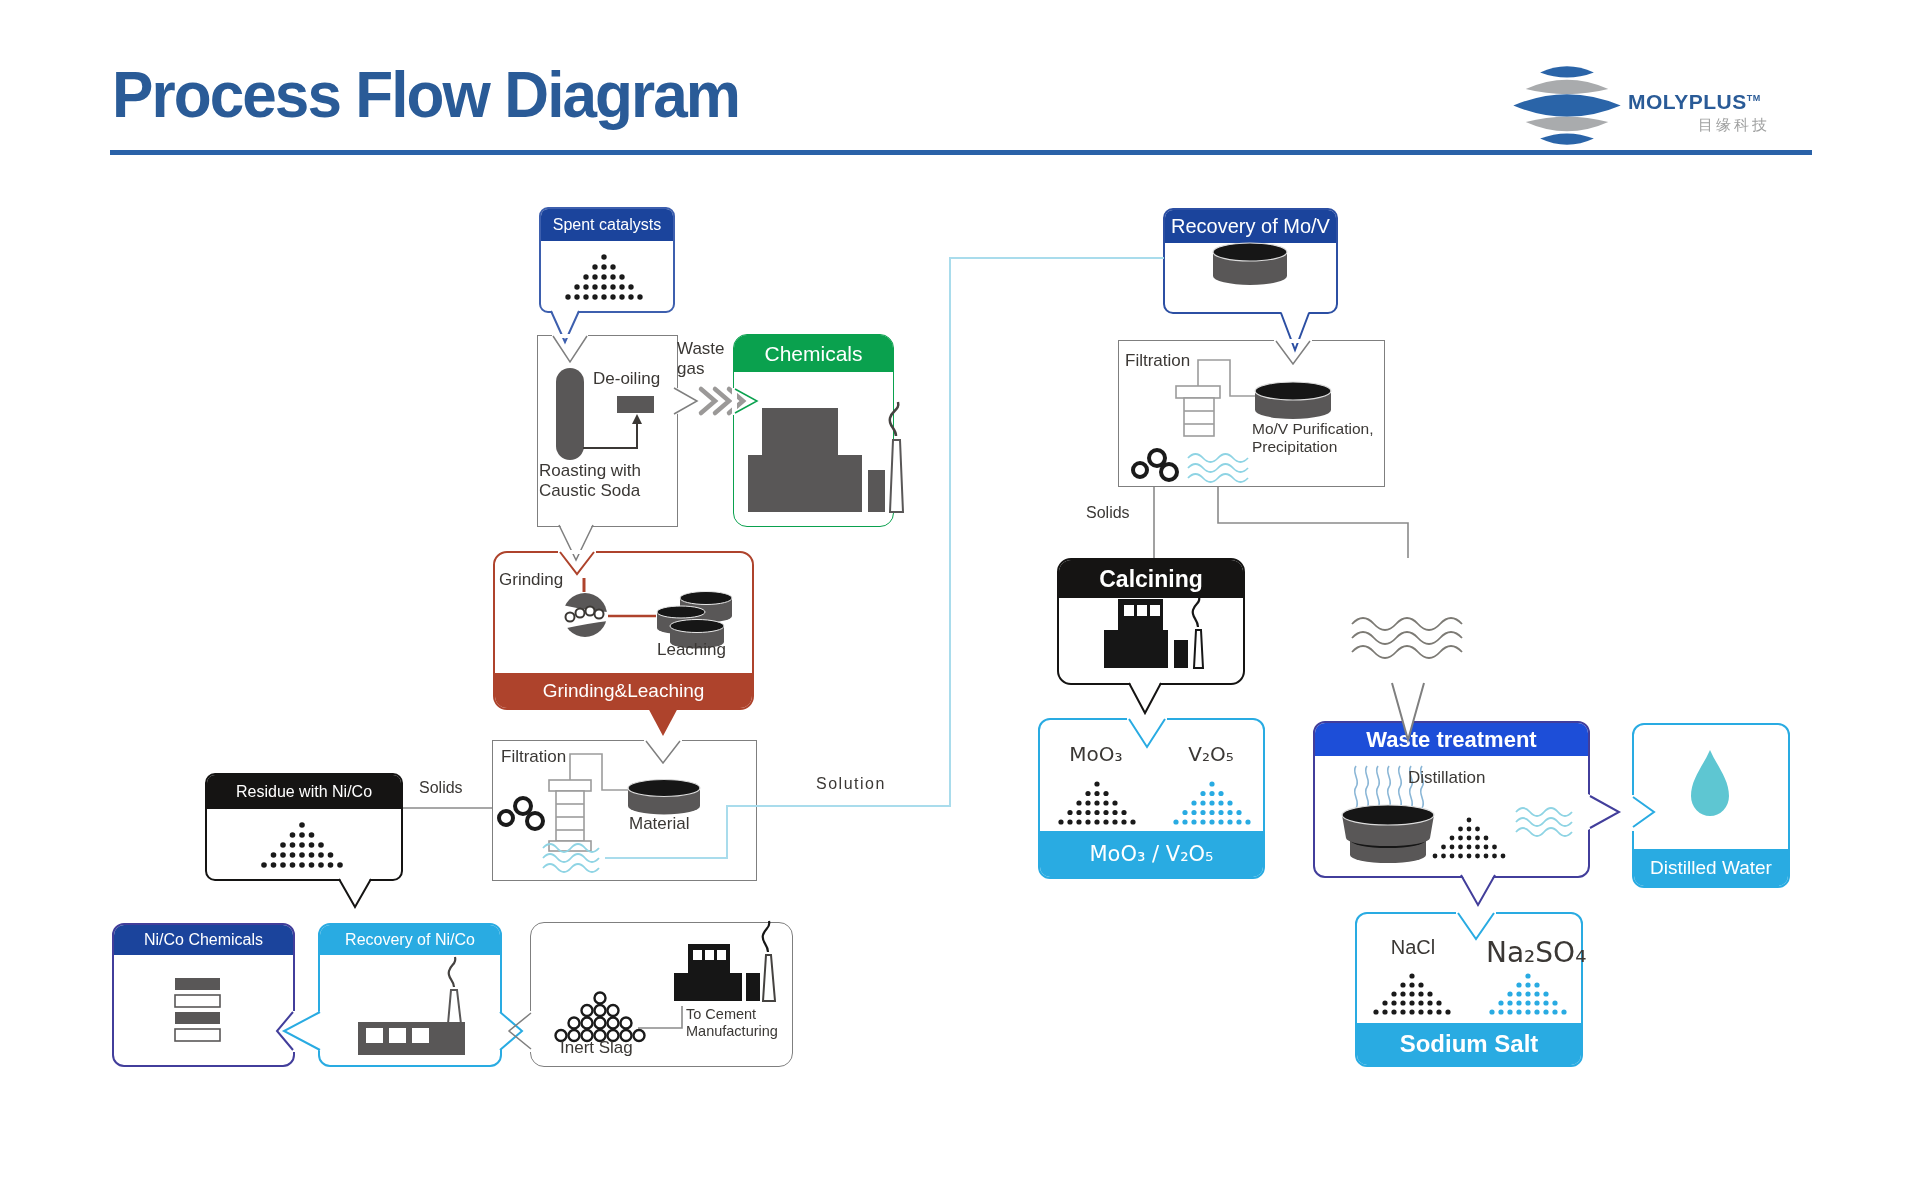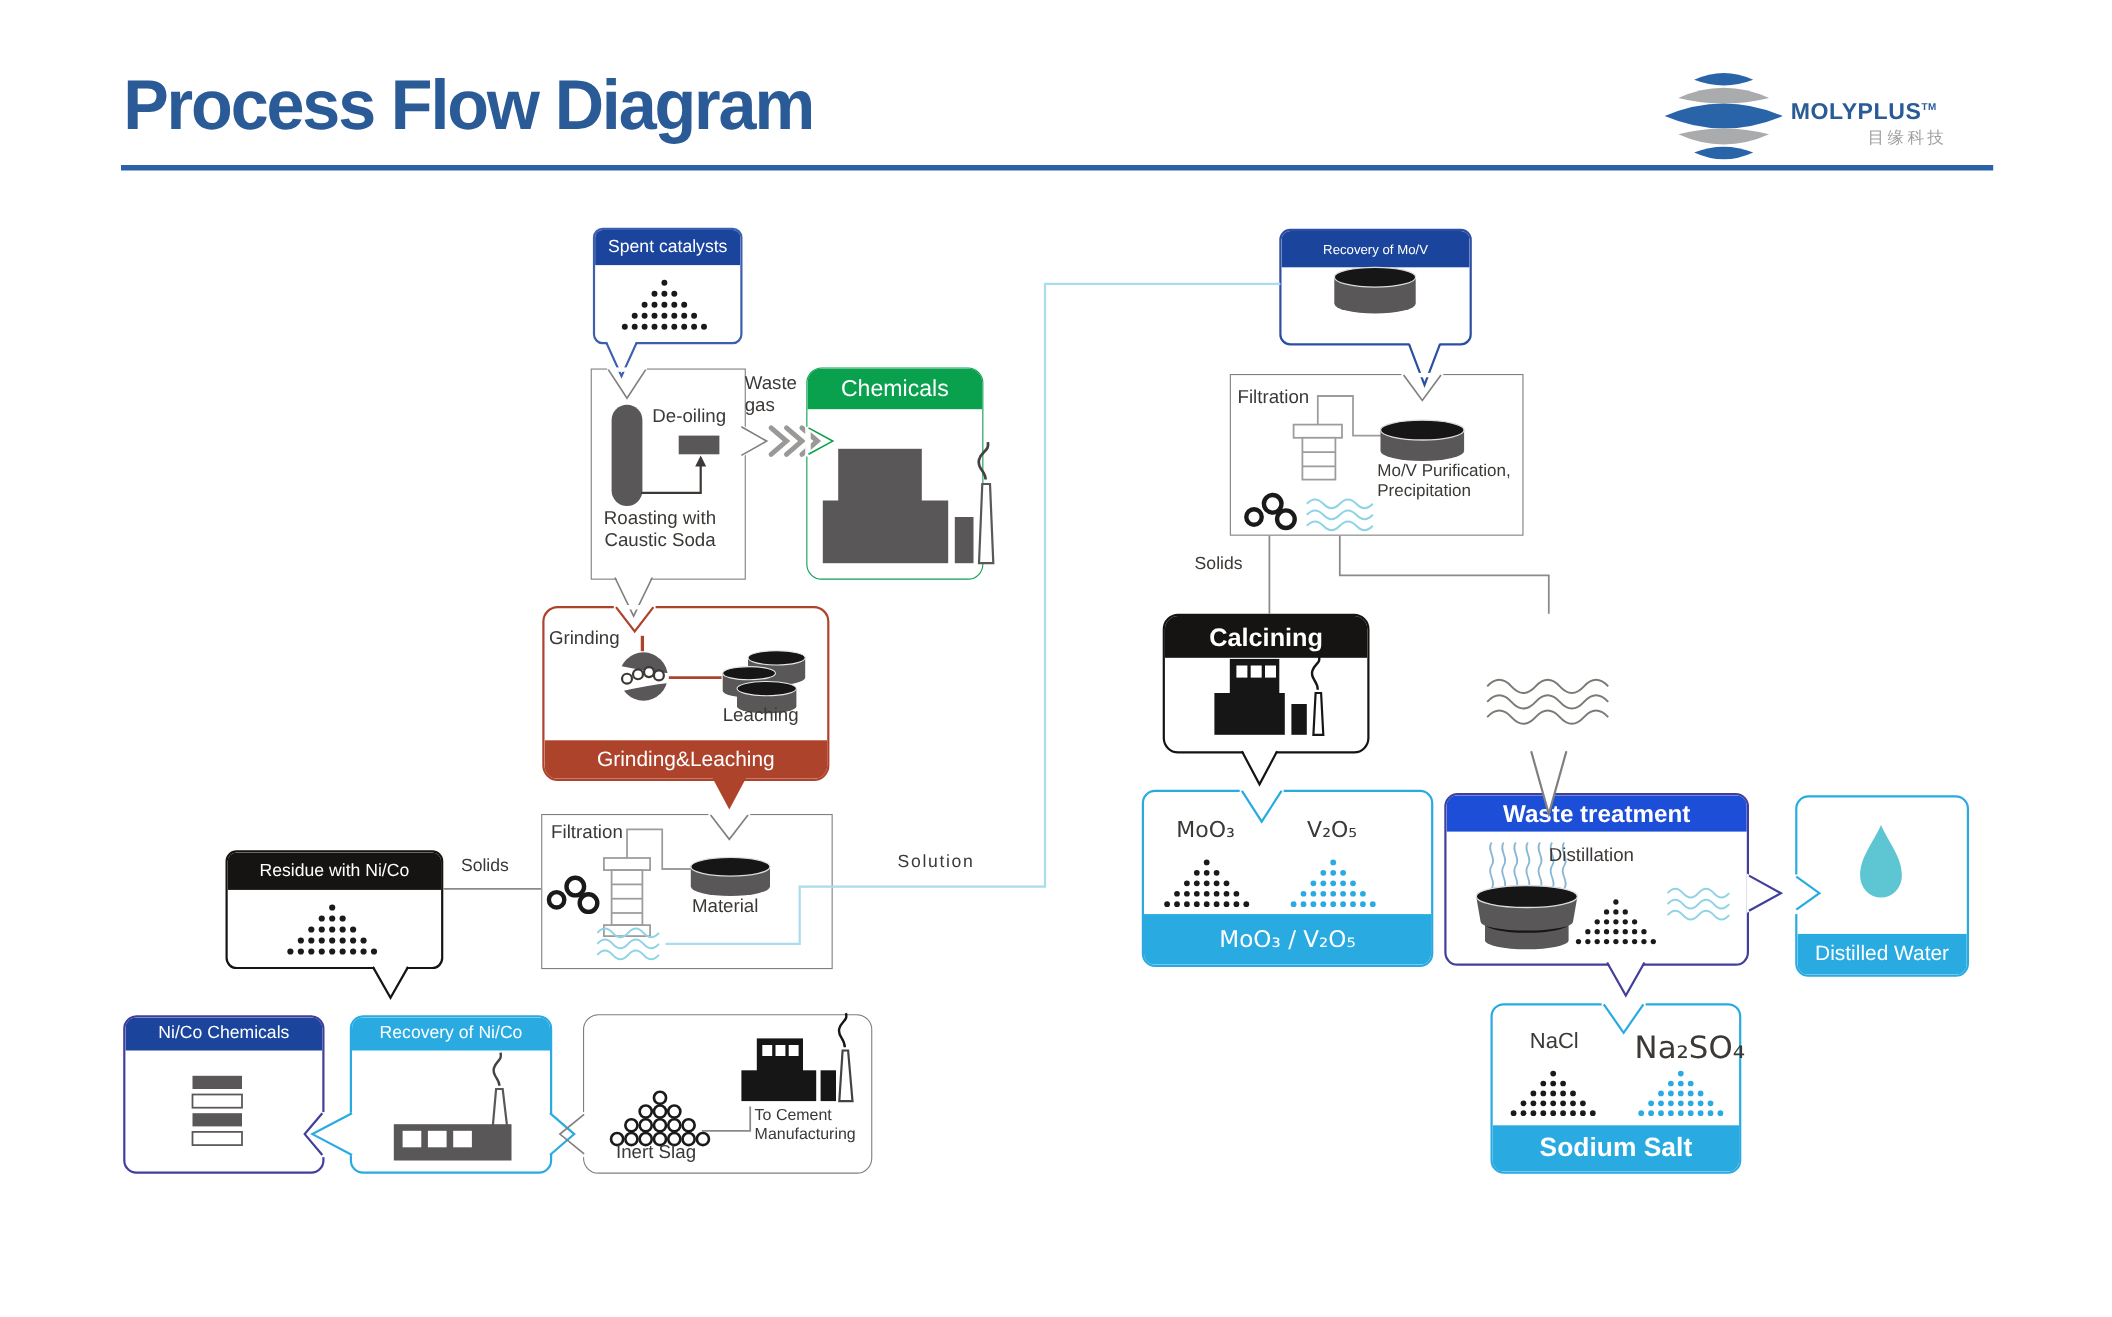--- a/index.html
+++ b/index.html
@@ -68,52 +68,52 @@
     <div class="hd" style="height:30px;background:#1b449c;font-size:16px;">Ni/Co Chemicals</div>
   </div>
 
   <div class="bubble" style="left:318px;top:923px;width:184px;height:144px;border:2px solid #29abe2;border-radius:12px;">
     <div class="hd" style="height:30px;background:#29abe2;font-size:16px;">Recovery of Ni/Co</div>
   </div>
 
   <div class="bubble" style="left:530px;top:922px;width:263px;height:145px;border:1.5px solid #7f7f7f;border-radius:14px;"></div>
 
   <div class="bubble" style="left:1163px;top:208px;width:175px;height:106px;border:2px solid #2c4fa3;border-radius:10px;">
-    <div class="hd" style="height:33px;background:#1b449c;font-size:12px;">Recovery of Mo/V</div>
+    <div class="hd" style="height:33px;background:#1b449c;font-size:20px;">Recovery of Mo/V</div>
   </div>
 
   <div class="bubble" style="left:1118px;top:340px;width:267px;height:147px;border:1.5px solid #7f7f7f;"></div>
 
   <div class="bubble" style="left:1057px;top:558px;width:188px;height:127px;border:2px solid #151413;border-radius:14px;">
     <div class="hd" style="height:38px;background:#151413;font-size:23px;font-weight:bold;">Calcining</div>
   </div>
 
 
-  <div class="bubble" style="left:1038px;top:718px;width:265px;height:161px;border:2px solid #29abe2;border-radius:12px;">
+  <div class="bubble" style="left:1038px;top:718px;width:227px;height:161px;border:2px solid #29abe2;border-radius:12px;">
     <div class="ft chem" style="height:46px;background:#29abe2;font-size:21px;">MoO₃ / V₂O₅</div>
   </div>
 
   <div class="bubble" style="left:1313px;top:721px;width:277px;height:157px;border:2px solid #423e9b;border-radius:12px;">
     <div class="hd" style="height:33px;background:#1d4ed8;font-size:22px;font-weight:bold;">Waste treatment</div>
   </div>
 
   <div class="bubble" style="left:1632px;top:723px;width:158px;height:165px;border:2px solid #29abe2;border-radius:12px;">
     <div class="ft" style="height:37px;background:#29abe2;font-size:19px;">Distilled Water</div>
   </div>
 
   <div class="bubble" style="left:1355px;top:912px;width:228px;height:155px;border:2px solid #29abe2;border-radius:12px;">
     <div class="ft" style="height:42px;background:#29abe2;font-size:24px;font-weight:bold;">Sodium Salt</div>
   </div>
 
   <div class="lbl" style="left:593px;top:369px;">De-oiling</div>
   <div class="lbl" style="left:677px;top:339px;">
     <div>Waste</div>
     <div>gas</div>
   </div>
-  <div class="lbl" style="left:539px;top:461px;width:122px;text-align:center;">
+  <div class="lbl" style="left:539px;top:461px;width:122px;">
     <div>Roasting with</div>
     <div>Caustic Soda</div>
   </div>
   <div class="lbl" style="left:499px;top:570px;">Grinding</div>
   <div class="lbl" style="left:657px;top:640px;">Leaching</div>
   <div class="lbl" style="left:501px;top:747px;">Filtration</div>
   <div class="lbl" style="left:629px;top:814px;">Material</div>
   <div class="lbl" style="left:419px;top:779px;font-size:16px;">Solids</div>
   <div class="lbl" style="left:816px;top:775px;font-size:16px;letter-spacing:1.5px;">Solution</div>
   <div class="lbl" style="left:560px;top:1038px;">Inert Slag</div>

